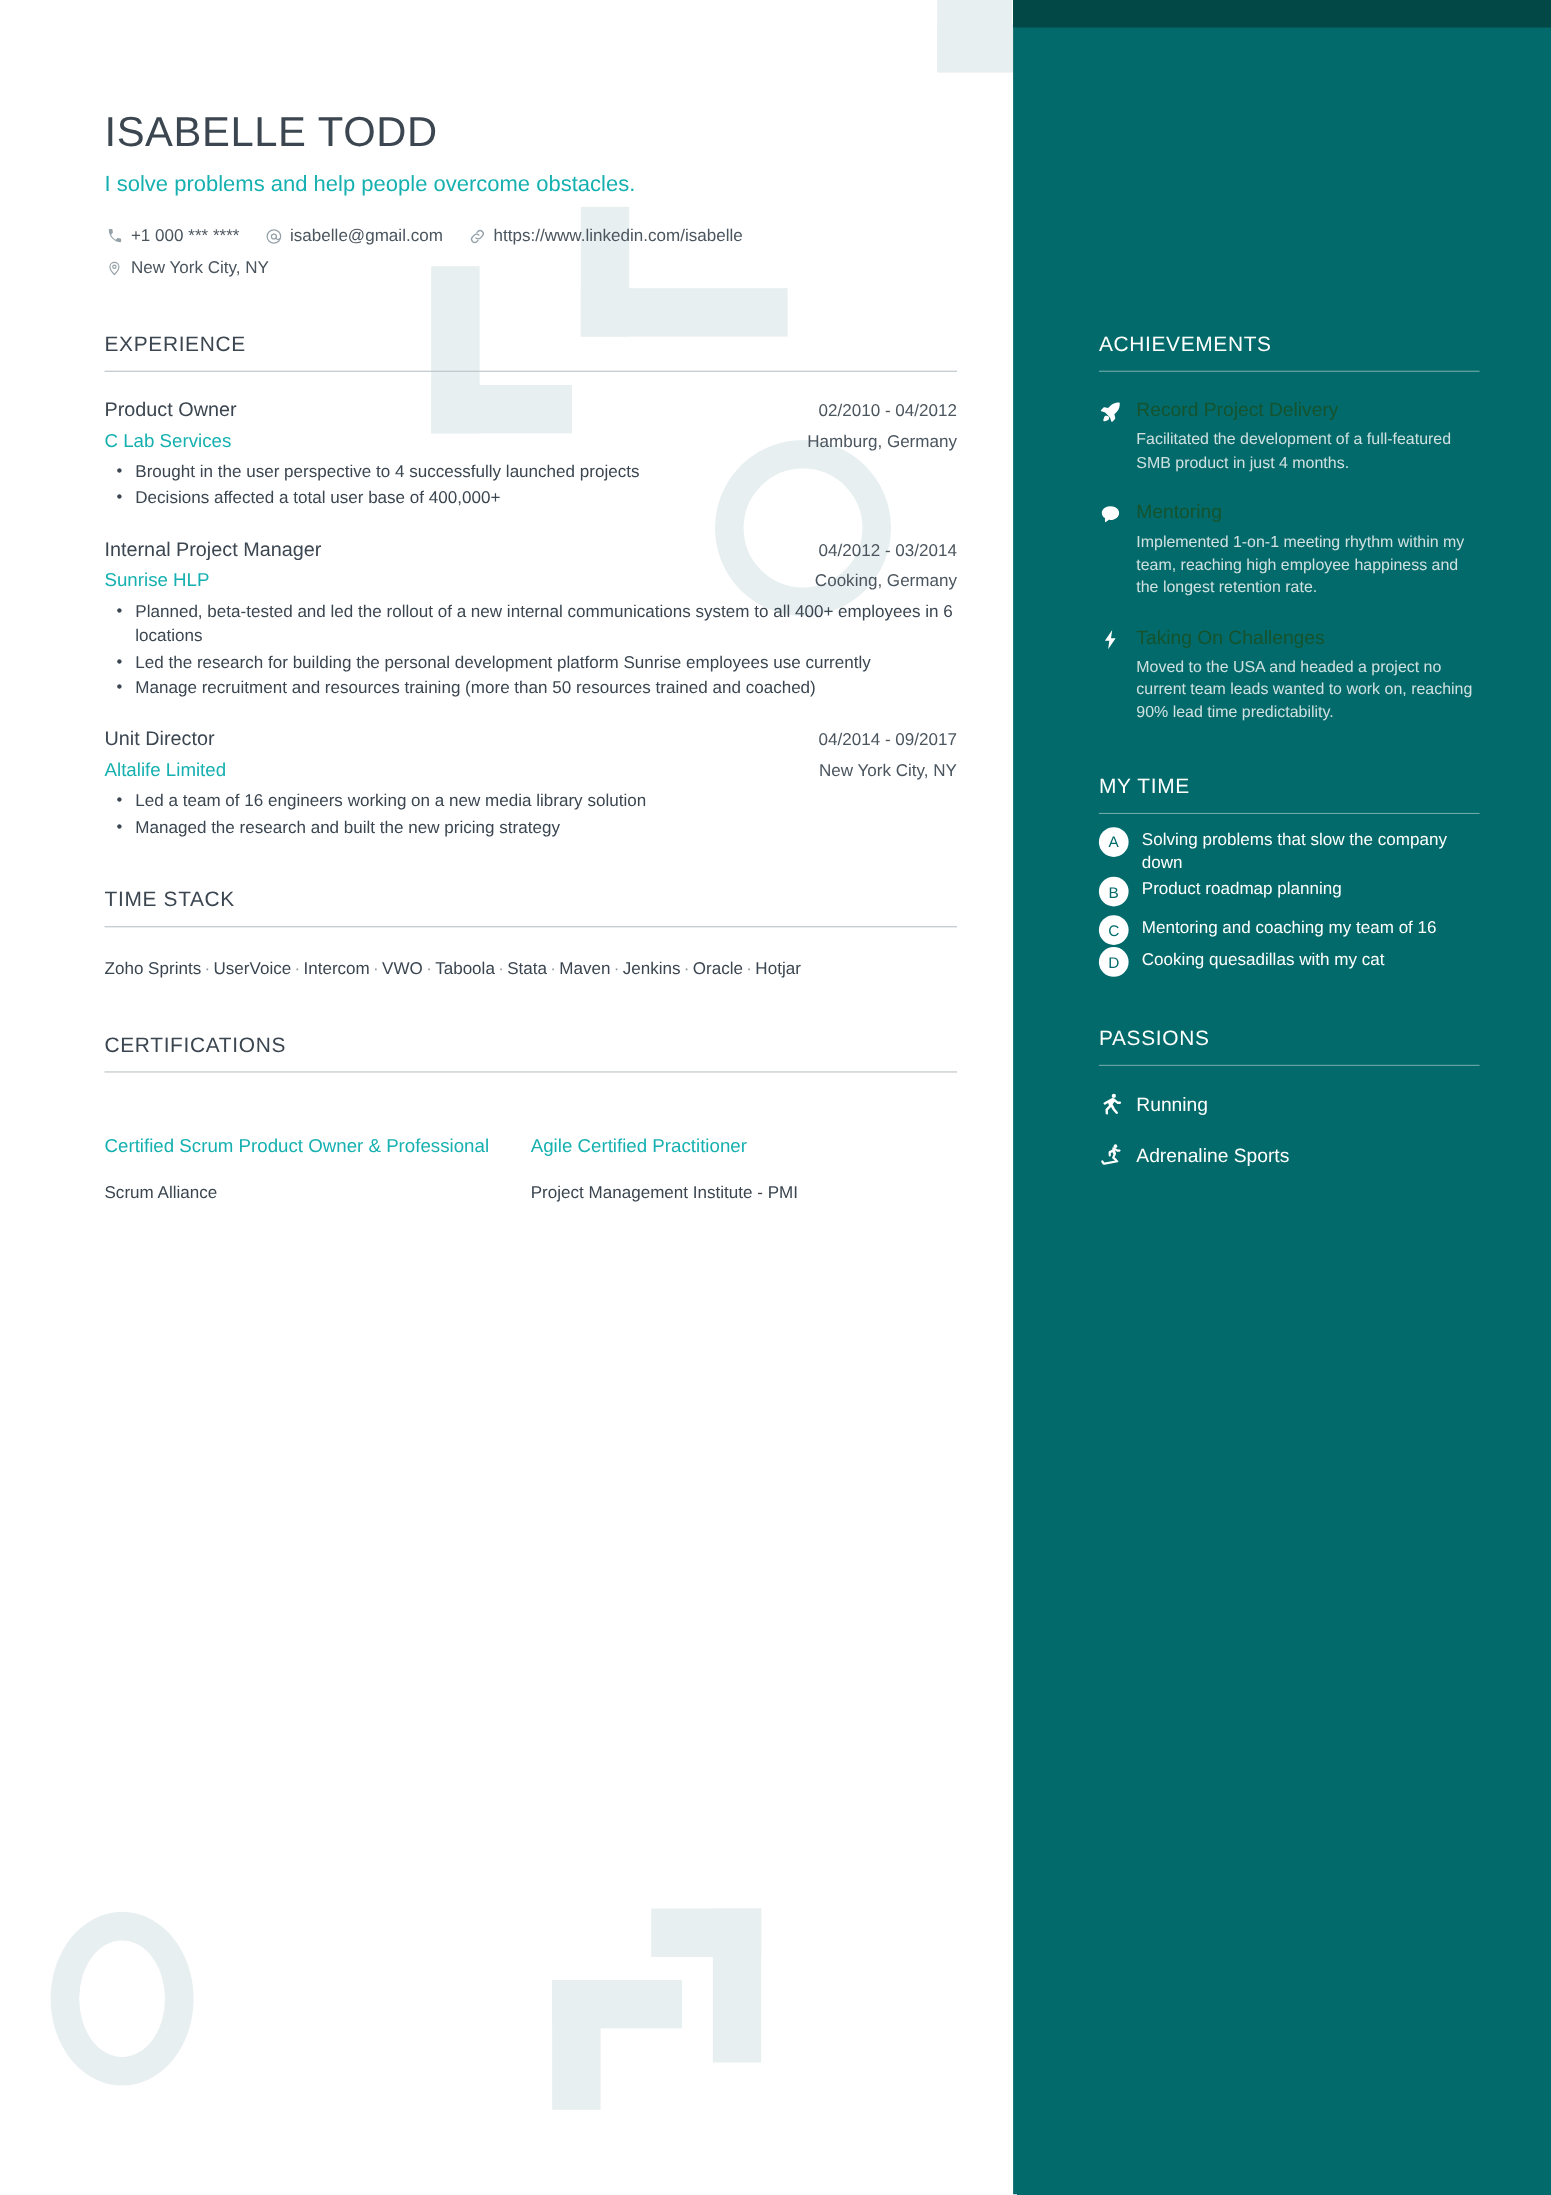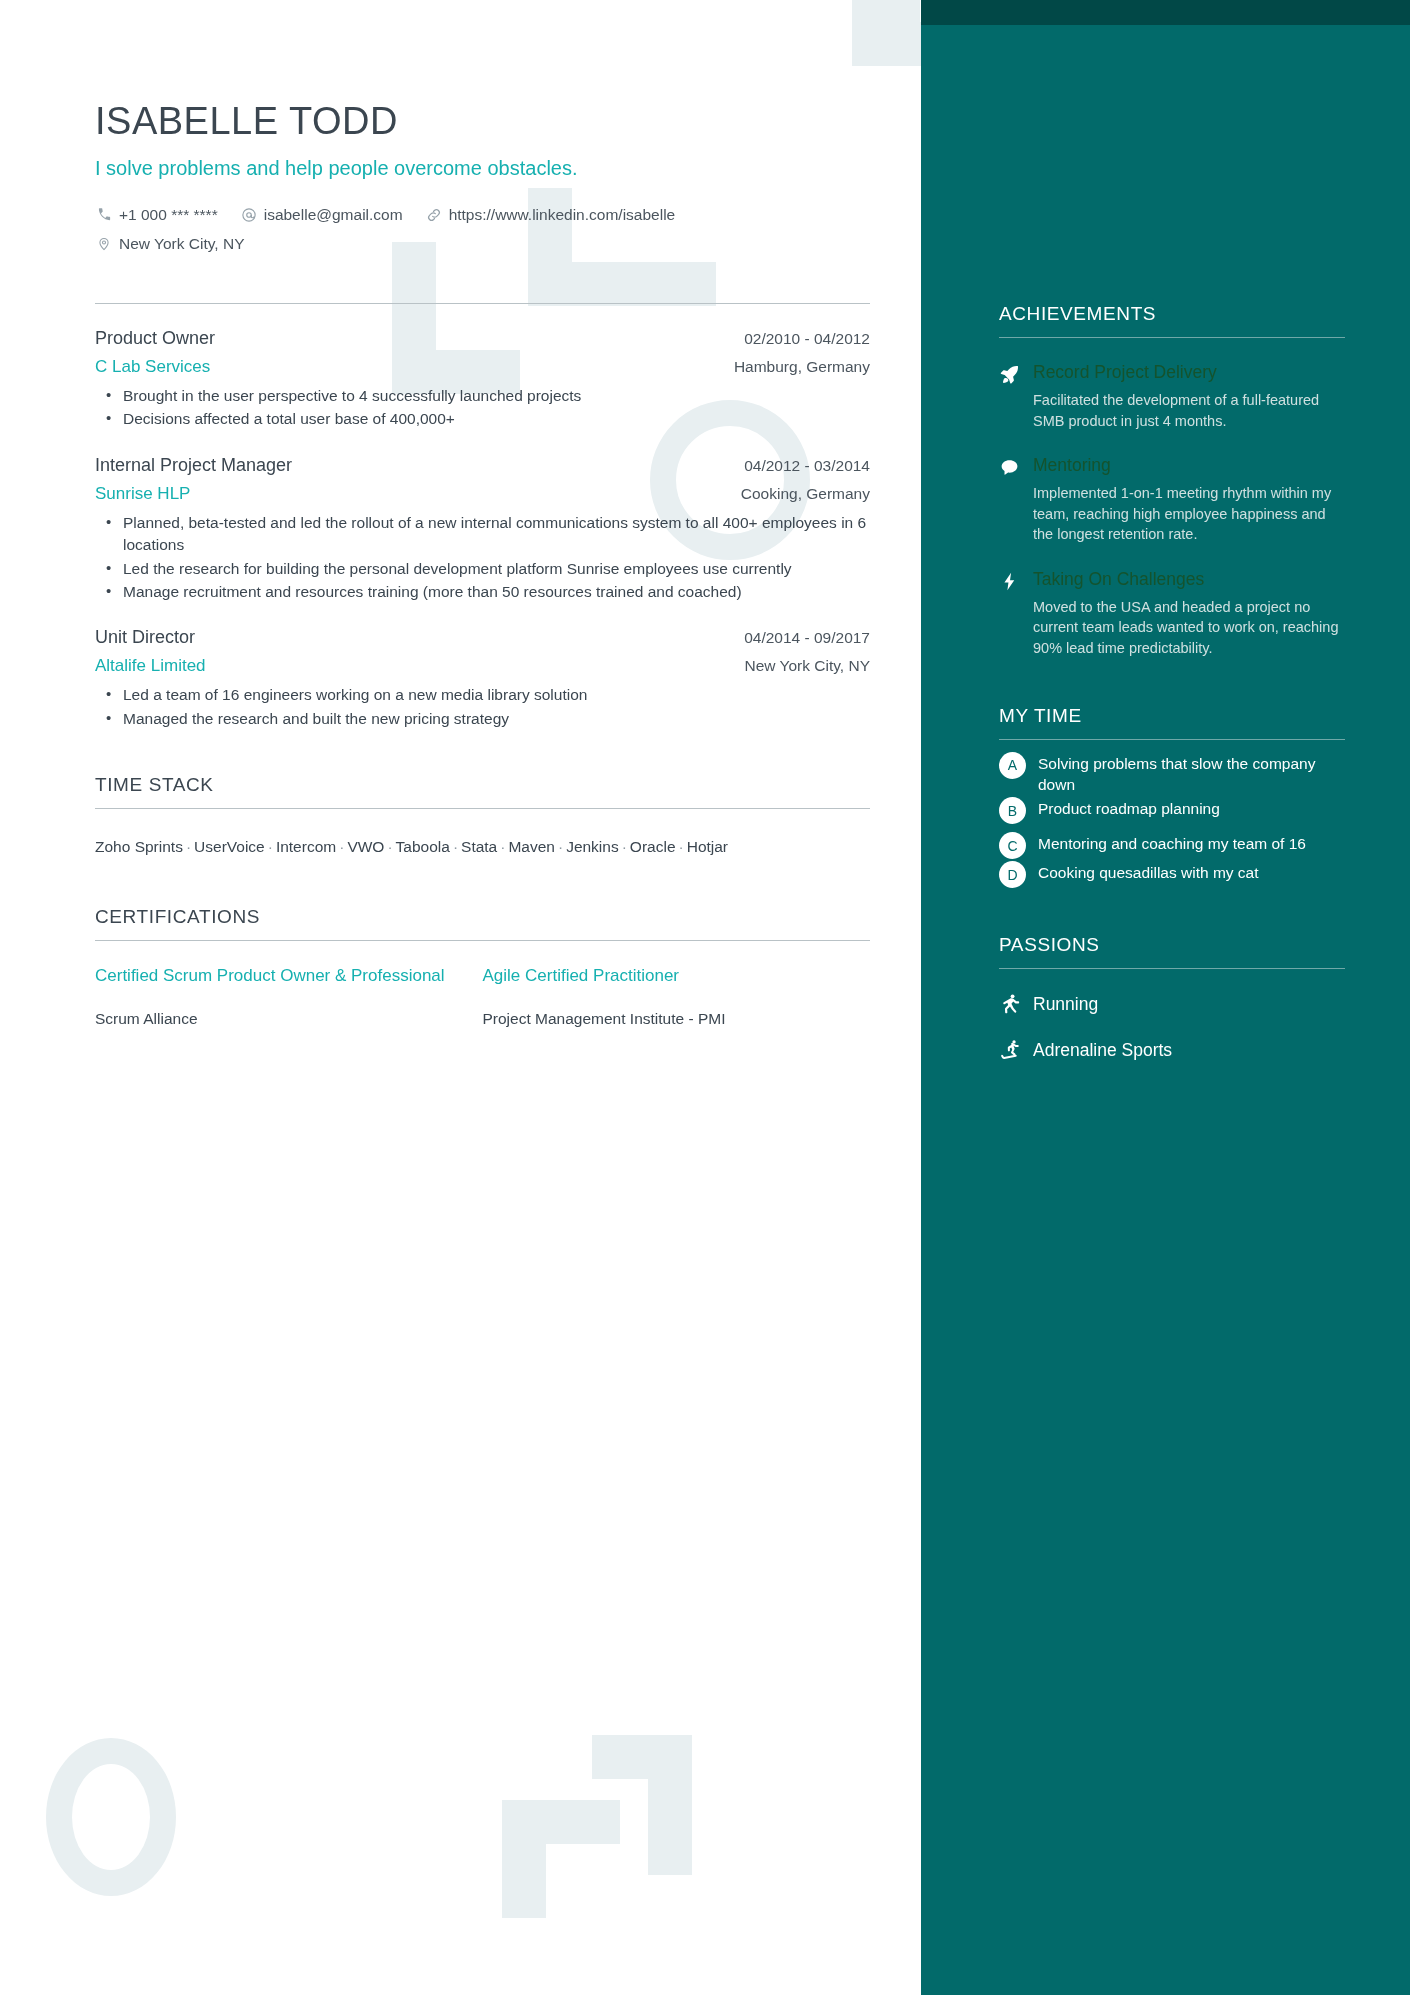--- a/index.html
+++ b/index.html
@@ -213,21 +213,21 @@
     line-height: 2.0;
     max-width: 745px;
   }
   .tech-sep { color: #8e99a1; padding: 0 3px; }
 
   
   .cert-grid {
     margin-top: 24px;
     display: flex;
   }
-  .cert-col { width: 50%; padding-right: 30px; box-sizing: border-box; }
+  .cert-col { width: 50%; padding-right: 30px; box-sizing: border-box; margin-top: 32px; }
   .cert-name {
     font-size: 17px;
     color: #16b0b0;
     line-height: 1.3;
   }
   .cert-org {
     margin-top: 22px;
     font-size: 15.5px;
     color: #3b4650;
   }
@@ -362,20 +362,21 @@
           <svg width="14" height="16" viewBox="0 0 24 24" fill="none" stroke="currentColor" stroke-width="1.8">
               <path d="M12 21.5s7-6.6 7-12a7 7 0 1 0-14 0c0 5.4 7 12 7 12z"></path>
               <circle cx="12" cy="9.4" r="2.6"></circle>
             </svg>
         </span>
         <span>New York City, NY</span>
       </div>
     </div>
 
     <div class="sec">
+      <div class="sec-title">EXPERIENCE</div>
       <div class="sec-rule"></div>
 
       <div class="job">
         <div class="job-line">
           <div class="job-title">Product Owner</div>
           <div class="job-date">02/2010 - 04/2012</div>
         </div>
         <div class="job-line2">
           <div class="job-company">C Lab Services</div>
           <div class="job-location">Hamburg, Germany</div>

